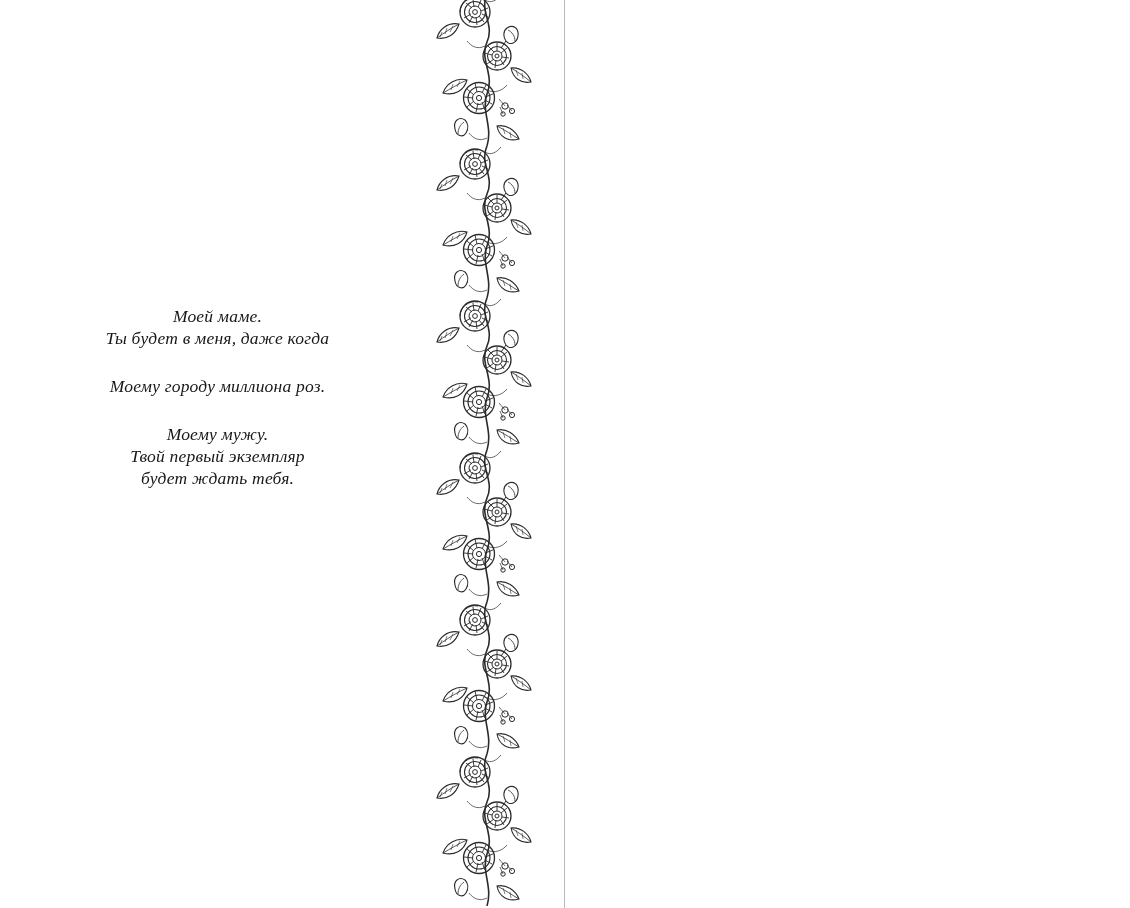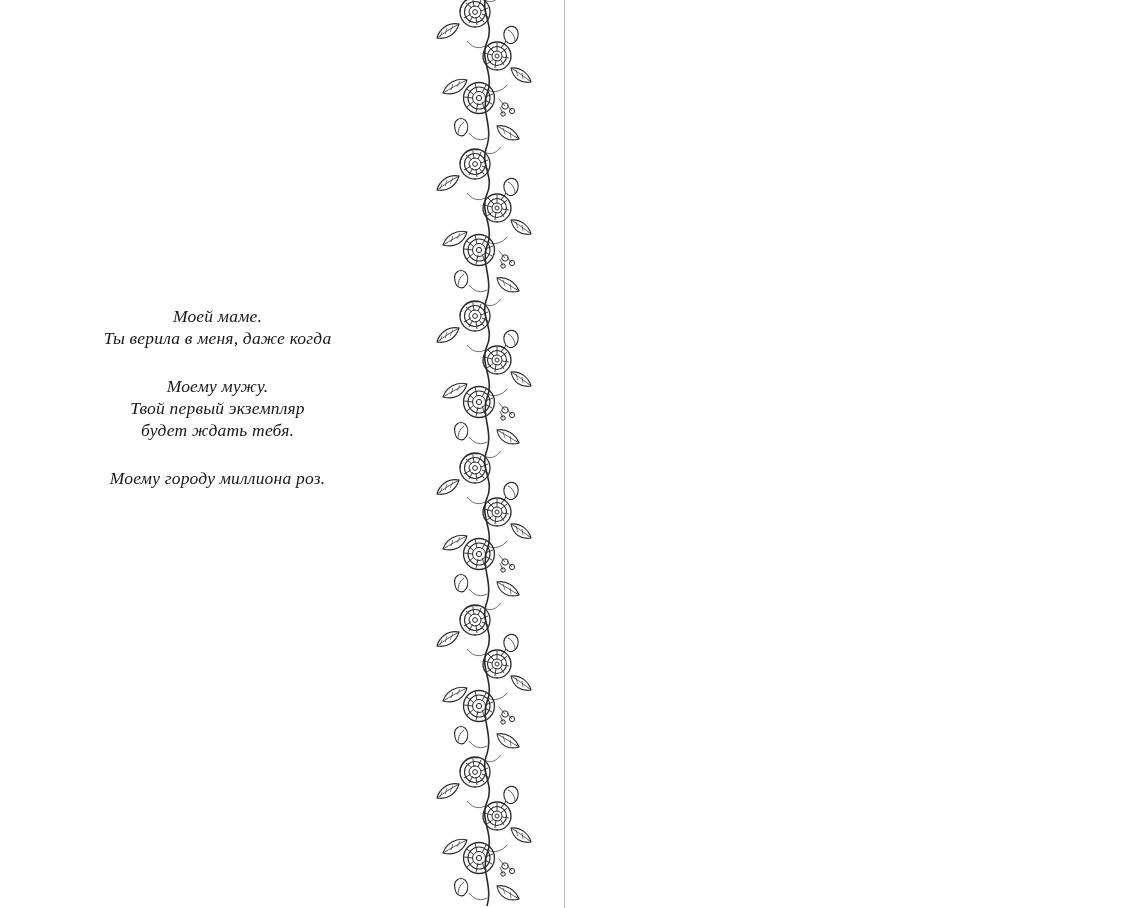--- a/index.html
+++ b/index.html
@@ -99,31 +99,31 @@
 </head>
 <body>
 
 <div class="page">
 
   <div class="left-page">
     <div class="dedication">
 
       <div class="ded-block">
         <div class="ded-line">Моей маме.</div>
-        <div class="ded-line">Ты верила в меня, даже когда</div>
+        <div class="ded-line">Ты будет в меня, даже когда</div>
+      </div>
+
+      <div class="ded-block">
+        <div class="ded-line">Моему городу миллиона роз.</div>
       </div>
 
       <div class="ded-block">
         <div class="ded-line">Моему мужу.</div>
         <div class="ded-line">Твой первый экземпляр</div>
         <div class="ded-line">будет ждать тебя.</div>
-      </div>
-
-      <div class="ded-block">
-        <div class="ded-line">Моему городу миллиона роз.</div>
       </div>
 
     </div>
   </div>
 
   <div class="ornament-strip">
     <svg width="0" height="0" style="position:absolute">
       <defs>
         <g id="orn-unit">
 

